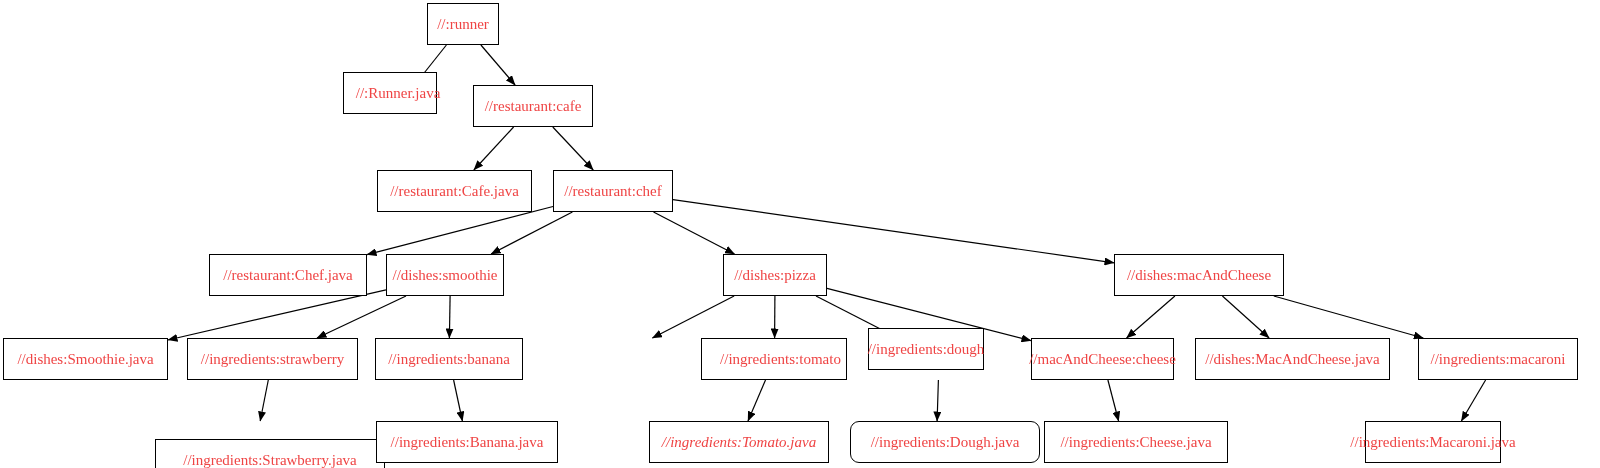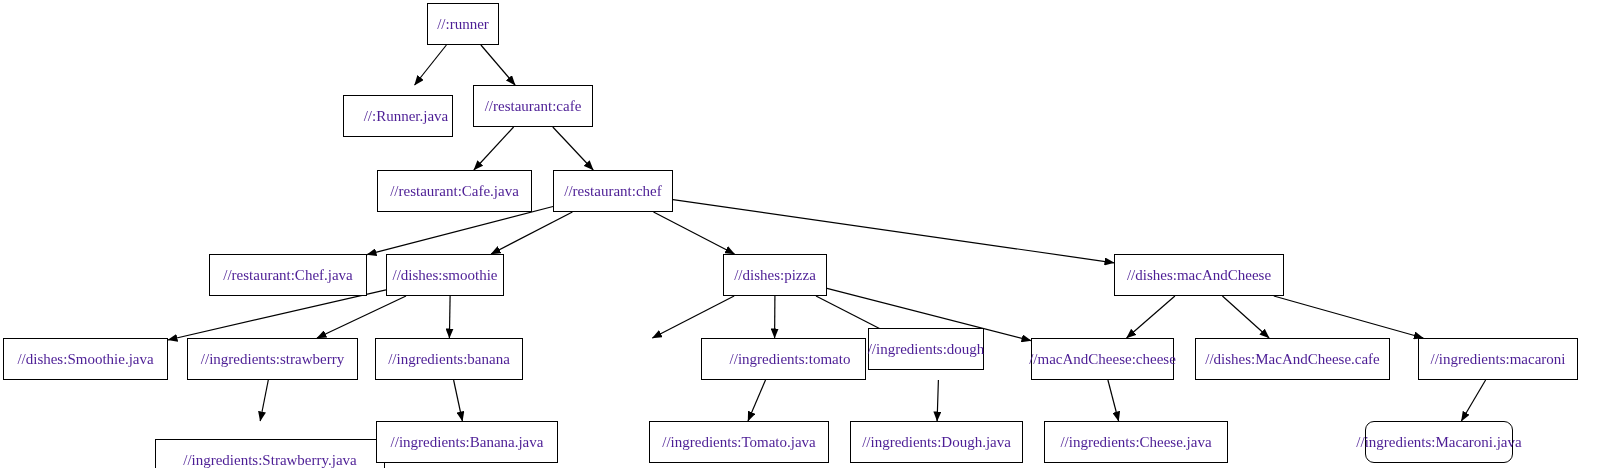--- a/index.html
+++ b/index.html
@@ -22,21 +22,21 @@
   .node {
     position: absolute;
     box-sizing: border-box;
     height: 42px;
     background: #ffffff;
     border: 1px solid #000000;
     display: flex;
     align-items: center;
     justify-content: center;
     font-size: 15px;
-    color: #4c1d95;
+    color: #ef4444;
     white-space: nowrap;
     line-height: 1;
   }
 </style>
 </head>
 <body>
 
 <div class="graph">
 
   <svg class="edges" width="1600" height="468" viewBox="0 0 1600 468" xmlns="http://www.w3.org/2000/svg">
@@ -67,36 +67,36 @@
         <line x1="938.4" y1="380.0" x2="937.1" y2="421.0" stroke="#000000" stroke-width="1.2" marker-end="url(#arrowhead)"></line>
         <line x1="1107.9" y1="380.0" x2="1118.6" y2="421.0" stroke="#000000" stroke-width="1.2" marker-end="url(#arrowhead)"></line>
         <line x1="1174.9" y1="296.0" x2="1126.6" y2="338.0" stroke="#000000" stroke-width="1.2" marker-end="url(#arrowhead)"></line>
         <line x1="1222.4" y1="296.0" x2="1269.1" y2="338.0" stroke="#000000" stroke-width="1.2" marker-end="url(#arrowhead)"></line>
         <line x1="1273.8" y1="296.0" x2="1423.3" y2="338.0" stroke="#000000" stroke-width="1.2" marker-end="url(#arrowhead)"></line>
         <line x1="1485.6" y1="380.0" x2="1461.4" y2="421.0" stroke="#000000" stroke-width="1.2" marker-end="url(#arrowhead)"></line>
       </g>
   </svg>
 
   <div class="node" style="left:427px; top:3px;   width:72px;">//:runner</div>
-  <div class="node" style="left:343px; top:95px;  width:110px;padding-left:16px;">//:Runner.java</div>
+  <div class="node" style="left:343px; top:72px;  width:94px;padding-left:16px;">//:Runner.java</div>
   <div class="node" style="left:473px; top:85px;  width:120px;">//restaurant:cafe</div>
   <div class="node" style="left:377px; top:170px; width:155px;text-align:right;">//restaurant:Cafe.java</div>
   <div class="node" style="left:553px; top:170px; width:120px;">//restaurant:chef</div>
   <div class="node" style="left:209px; top:254px; width:158px;">//restaurant:Chef.java</div>
   <div class="node" style="left:386px; top:254px; width:118px;">//dishes:smoothie</div>
   <div class="node" style="left:723px; top:254px; width:104px;">//dishes:pizza</div>
   <div class="node" style="left:1114px;top:254px; width:170px;">//dishes:macAndCheese</div>
   <div class="node" style="left:3px;   top:338px; width:165px;">//dishes:Smoothie.java</div>
   <div class="node" style="left:187px; top:338px; width:171px;">//ingredients:strawberry</div>
   <div class="node" style="left:375px; top:338px; width:148px;">//ingredients:banana</div>
-  <div class="node" style="left:701px; top:338px; width:165px;padding-left:13px;">//ingredients:tomato</div>
+  <div class="node" style="left:701px; top:338px; width:146px;padding-left:13px;">//ingredients:tomato</div>
   <div class="node" style="left:868px; top:328px; width:116px;">//ingredients:dough</div>
   <div class="node" style="left:1031px;top:338px; width:143px;">//macAndCheese:cheese</div>
-  <div class="node" style="left:1195px;top:338px; width:195px;">//dishes:MacAndCheese.cafe</div>
+  <div class="node" style="left:1195px;top:338px; width:195px;">//dishes:MacAndCheese.java</div>
   <div class="node" style="left:1418px;top:338px; width:160px;">//ingredients:macaroni</div>
   <div class="node" style="left:155px; top:439px; width:230px;">//ingredients:Strawberry.java</div>
   <div class="node" style="left:376px; top:421px; width:182px;">//ingredients:Banana.java</div>
-  <div class="node" style="left:649px; top:421px; width:180px;">//ingredients:Tomato.java</div>
-  <div class="node" style="left:850px; top:421px; width:173px;">//ingredients:Dough.java</div>
+  <div class="node" style="left:649px; top:421px; width:180px;font-style:italic;">//ingredients:Tomato.java</div>
+  <div class="node" style="left:850px; top:421px; width:190px;border-radius:9px;">//ingredients:Dough.java</div>
   <div class="node" style="left:1044px;top:421px; width:184px;">//ingredients:Cheese.java</div>
-  <div class="node" style="left:1365px;top:421px; width:148px;border-radius:9px;">//ingredients:Macaroni.java</div>
+  <div class="node" style="left:1365px;top:421px; width:136px;">//ingredients:Macaroni.java</div>
 
 </div>
 
 </body></html>

